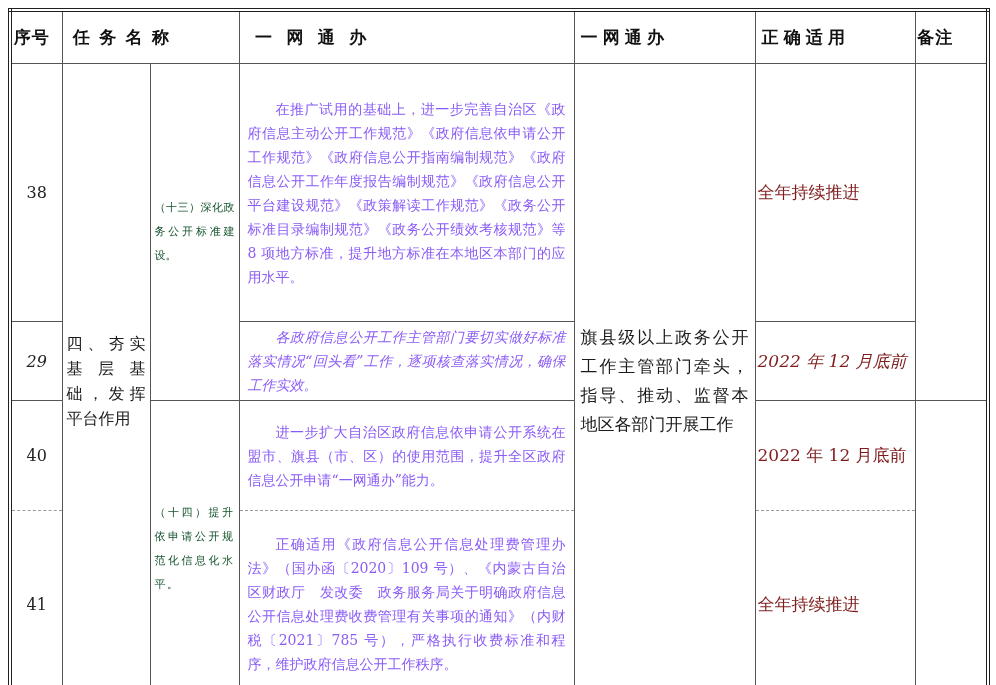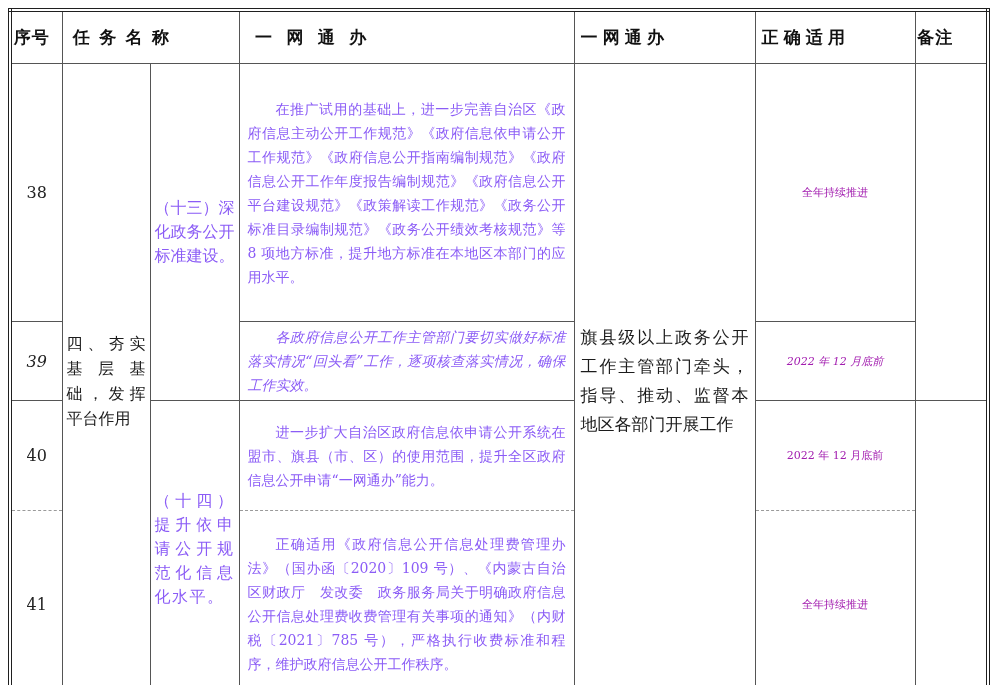--- a/index.html
+++ b/index.html
@@ -36,37 +36,37 @@
   tr.r39 td{height:74px;font-style:italic;}
   tr.r40 td{height:105px;}
   tr.r41 td{height:182px;}
   td.serial{text-align:center;font-size:16px;color:#222;}
   td.category{
     font-size:16px;line-height:25px;
     text-align:justify;text-justify:inter-ideograph;
     padding:0 4px;color:#1c1c1c;
   }
   td.groupname{
-    font-size:16px;line-height:24px;
+    font-size:11px;line-height:24px;
     text-align:justify;text-justify:inter-ideograph;
-    padding:0 4px;vertical-align:middle;color:#8b5cf6;
+    padding:0 4px;vertical-align:middle;color:#14532d;
   }
   td.groupname.g2{letter-spacing:1.5px;}
   td.task{
     font-size:14px;line-height:24px;
     text-align:justify;text-justify:inter-ideograph;
     padding:2px 8px;color:#8b5cf6;
   }
   td.task .indent{text-indent:2em;display:block;}
   td.unit{
     font-size:17px;line-height:29px;
     text-align:justify;text-justify:inter-ideograph;
     padding:0 6px;color:#1c1c1c;
   }
-  td.deadline{text-align:center;font-size:11px;padding:0 2px;white-space:nowrap;color:#a21caf;}
+  td.deadline{text-align:left;font-size:17px;padding:0 2px;white-space:nowrap;color:#7f1d1d;}
   td.remark{}
   
   tr.r40 td.dash-b{border-bottom:1px dashed #9a9a9a;}
   tr.r41 td.dash-t{border-top:1px dashed #9a9a9a;}
 </style>
 </head>
 <body>
 
 <div class="page">
   <table class="doc">
@@ -96,21 +96,21 @@
       <td class="groupname" rowspan="2">（十三）深化政务公开标准建设。</td>
       <td class="task">
         <span class="indent">在推广试用的基础上，进一步完善自治区《政府信息主动公开工作规范》《政府信息依申请公开工作规范》《政府信息公开指南编制规范》《政府信息公开工作年度报告编制规范》《政府信息公开平台建设规范》《政策解读工作规范》《政务公开标准目录编制规范》《政务公开绩效考核规范》等 8 项地方标准，提升地方标准在本地区本部门的应用水平。</span>
       </td>
       <td class="unit" rowspan="4">旗县级以上政务公开工作主管部门牵头，指导、推动、监督本地区各部门开展工作</td>
       <td class="deadline">全年持续推进</td>
       <td class="remark" rowspan="2"></td>
     </tr>
 
     <tr class="r39">
-      <td class="serial">39</td>
+      <td class="serial">29</td>
       <td class="task">
         <span class="indent">各政府信息公开工作主管部门要切实做好标准落实情况“回头看”工作，逐项核查落实情况，确保工作实效。</span>
       </td>
       <td class="deadline">2022 年 12 月底前</td>
     </tr>
 
     <tr class="r40">
       <td class="serial dash-b">40</td>
       <td class="groupname g2" rowspan="2">（十四）提升依申请公开规范化信息化水平。</td>
       <td class="task dash-b">

